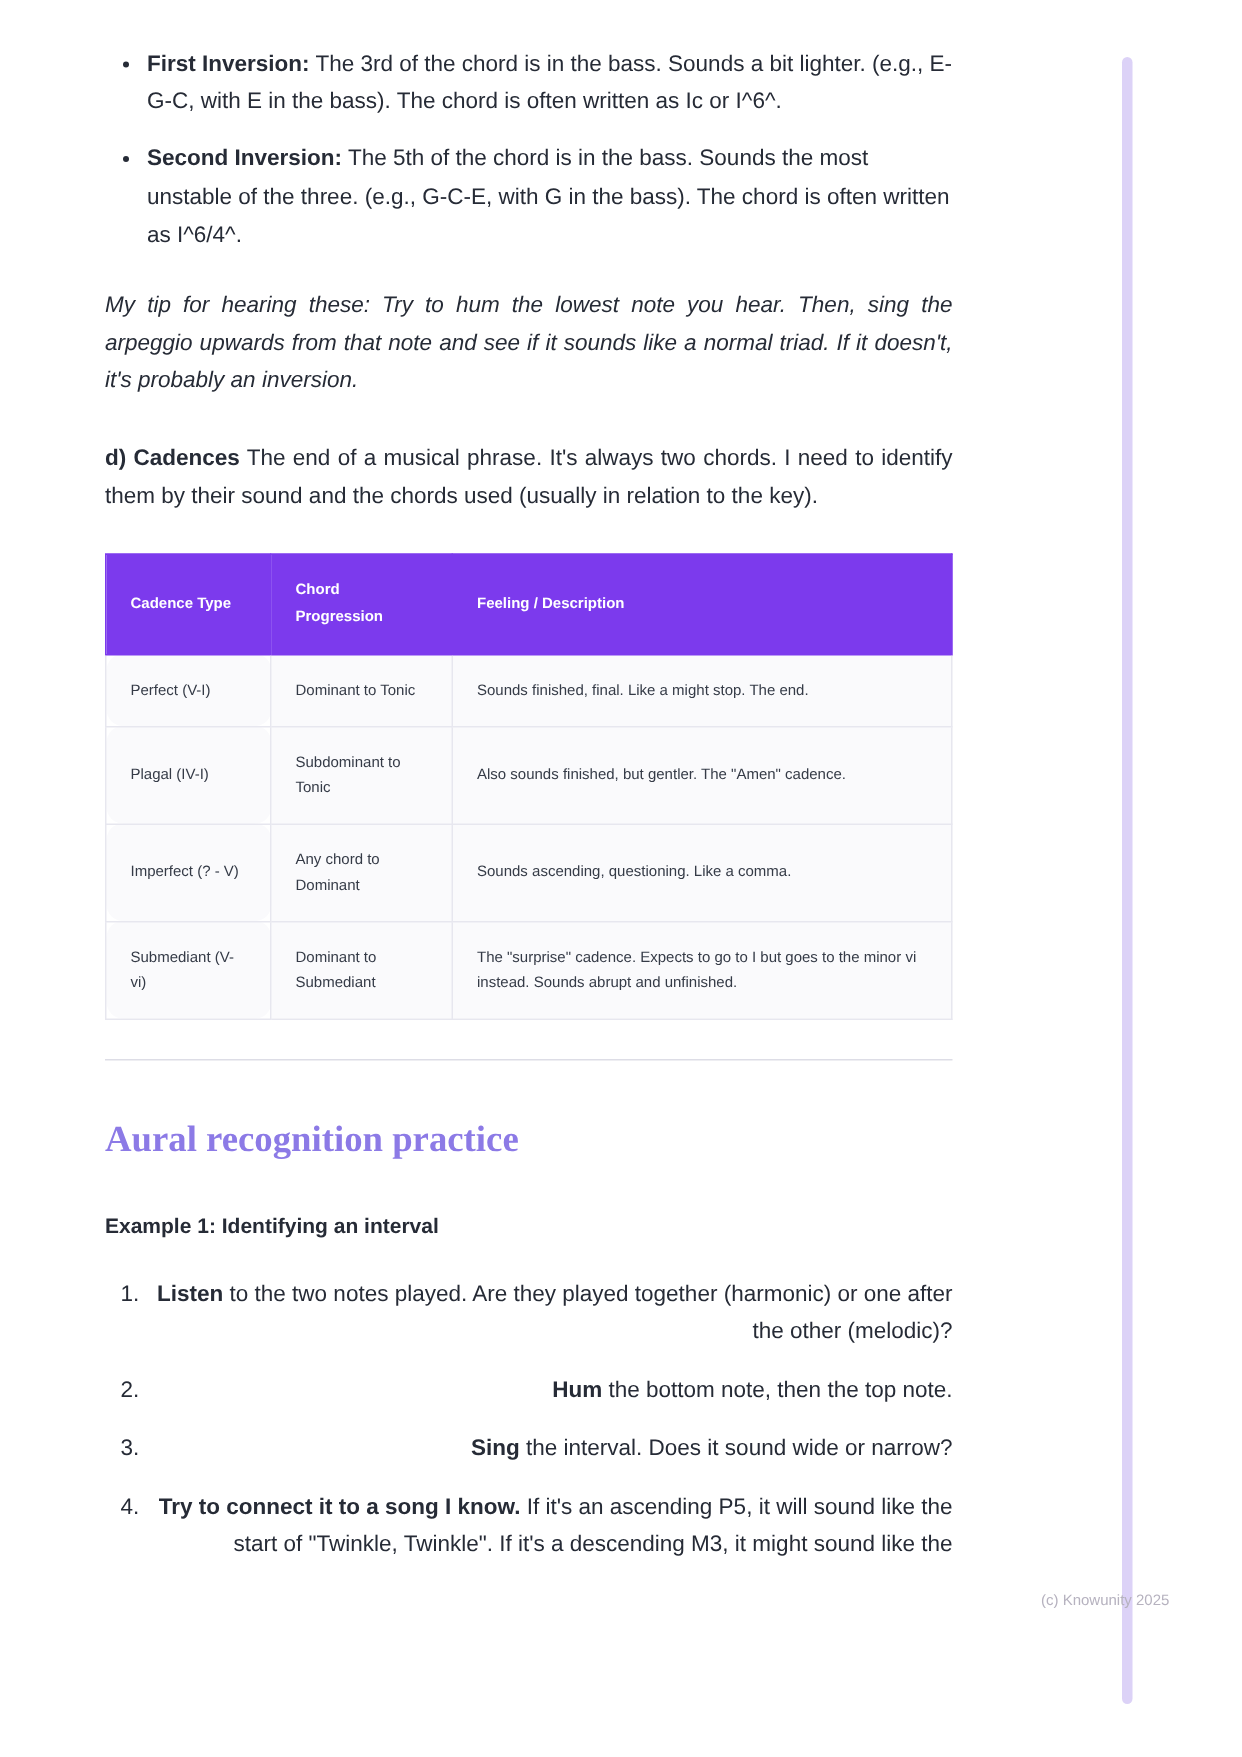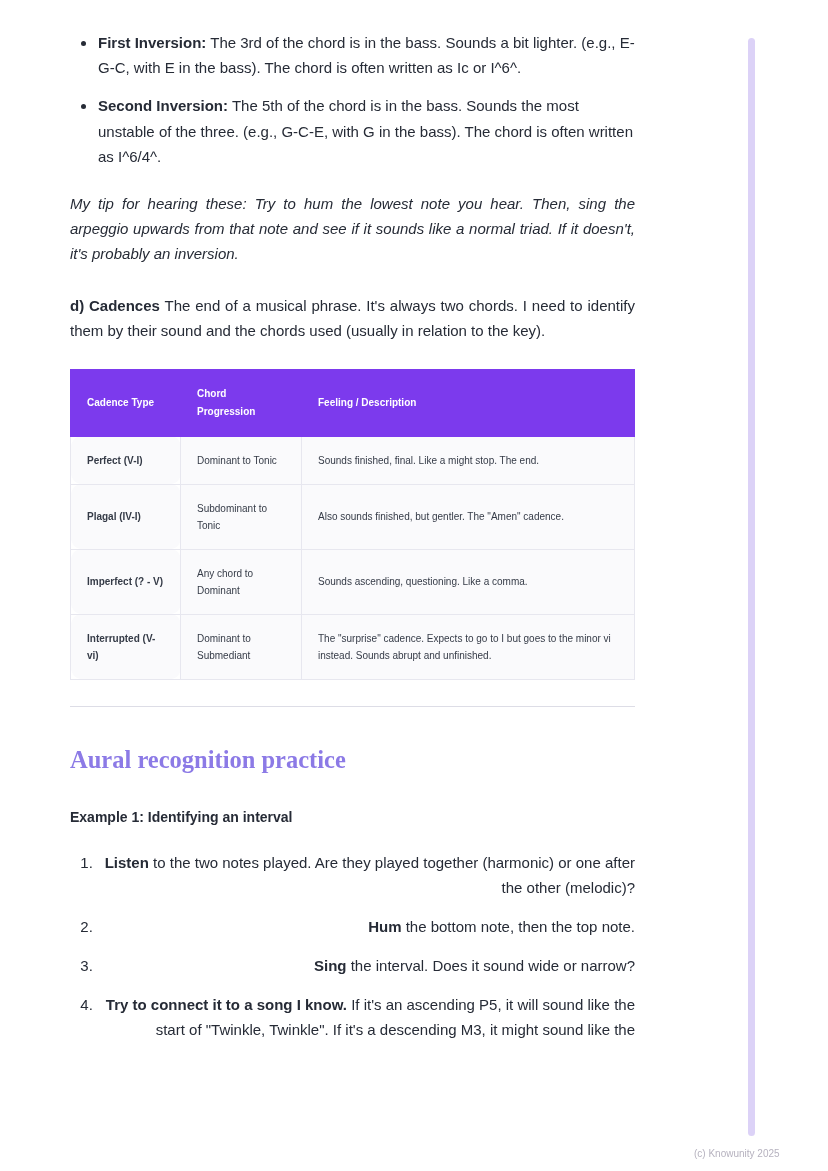--- a/index.html
+++ b/index.html
@@ -32,39 +32,39 @@
     border: 1px solid var(--table-header-bg, #7c3aed);
     color: #ffffff; font-weight: bold; text-align: left;
     padding: 15px 16px; vertical-align: middle; line-height: 1.8;
   }
   table.cadence-table td {
     background: #fafafc;
     border: 1px solid #e7e7ef;
     padding: 15px 16px; vertical-align: middle;
     line-height: 1.7; color: #353b47;
   }
-  td.cell-type { font-weight: bold; color: #262b36; border-radius: 11px; }
+  td.cell-type { font-weight: normal; color: #262b36; border-radius: 11px; }
 
   hr.divider { border: none; border-top: 1px solid #dddde6; margin: 26px 0 0 0; }
   h2.section-heading {
     margin: 32px 0 0 0; font-size: 24.5px; font-weight: bold;
     color: var(--heading-purple, #8c7ae6);
     font-family: Liberation Serif, serif;
   }
   .example-title { font-weight: bold; margin-top: 26px; font-size: 14px; }
   ol.steps { margin: 20px 0 0 0; padding-left: 27px; text-align: right; }
   ol.steps li { margin-bottom: 14px; padding-left: 3px; }
 
   .edge-stripe {
     position: absolute; left: 748px; top: 38px;
     width: 7px; height: 1098px; border-radius: 4px;
     background: var(--stripe, #dcd2f7);
   }
   .footer {
-    position: absolute; left: 694px; top: 1148px;
+    position: absolute; left: 694px; top: 1062px;
     font-size: 10px; color: #b6b2bf; z-index: 2;
   }
 </style>
 </head>
 <body>
 
 <div class="content">
 
   <ul class="bullet-list">
     <li><strong>First Inversion:</strong><span> The 3rd of the chord is in the bass. Sounds a bit lighter. (e.g., E-G-C, with E in the bass). The chord is often written as Ic or I^6^.</span></li>
@@ -98,21 +98,21 @@
         <td class="cell-type">Plagal (IV-I)</td>
         <td>Subdominant to Tonic</td>
         <td>Also sounds finished, but gentler. The "Amen" cadence.</td>
       </tr>
       <tr>
         <td class="cell-type">Imperfect (? - V)</td>
         <td>Any chord to Dominant</td>
         <td>Sounds ascending, questioning. Like a comma.</td>
       </tr>
       <tr>
-        <td class="cell-type">Interrupted (V-vi)</td>
+        <td class="cell-type">Submediant (V-vi)</td>
         <td>Dominant to Submediant</td>
         <td>The "surprise" cadence. Expects to go to I but goes to the minor vi instead. Sounds abrupt and unfinished.</td>
       </tr>
     </tbody>
   </table>
 
   <hr class="divider">
 
   <h2 class="section-heading">Aural recognition practice</h2>
 

